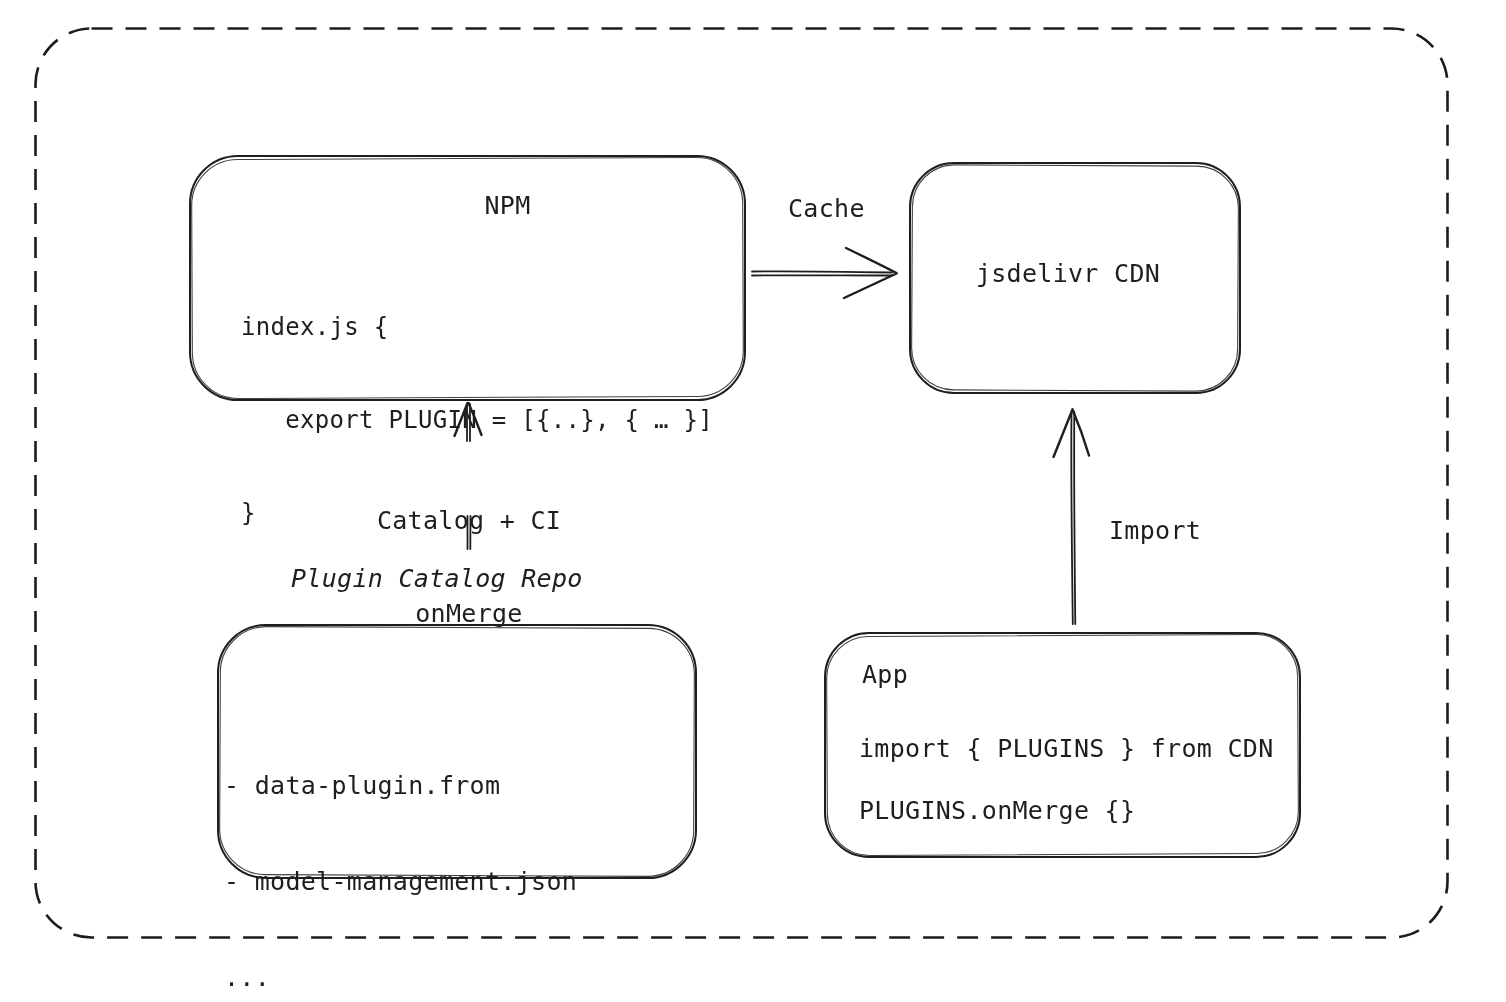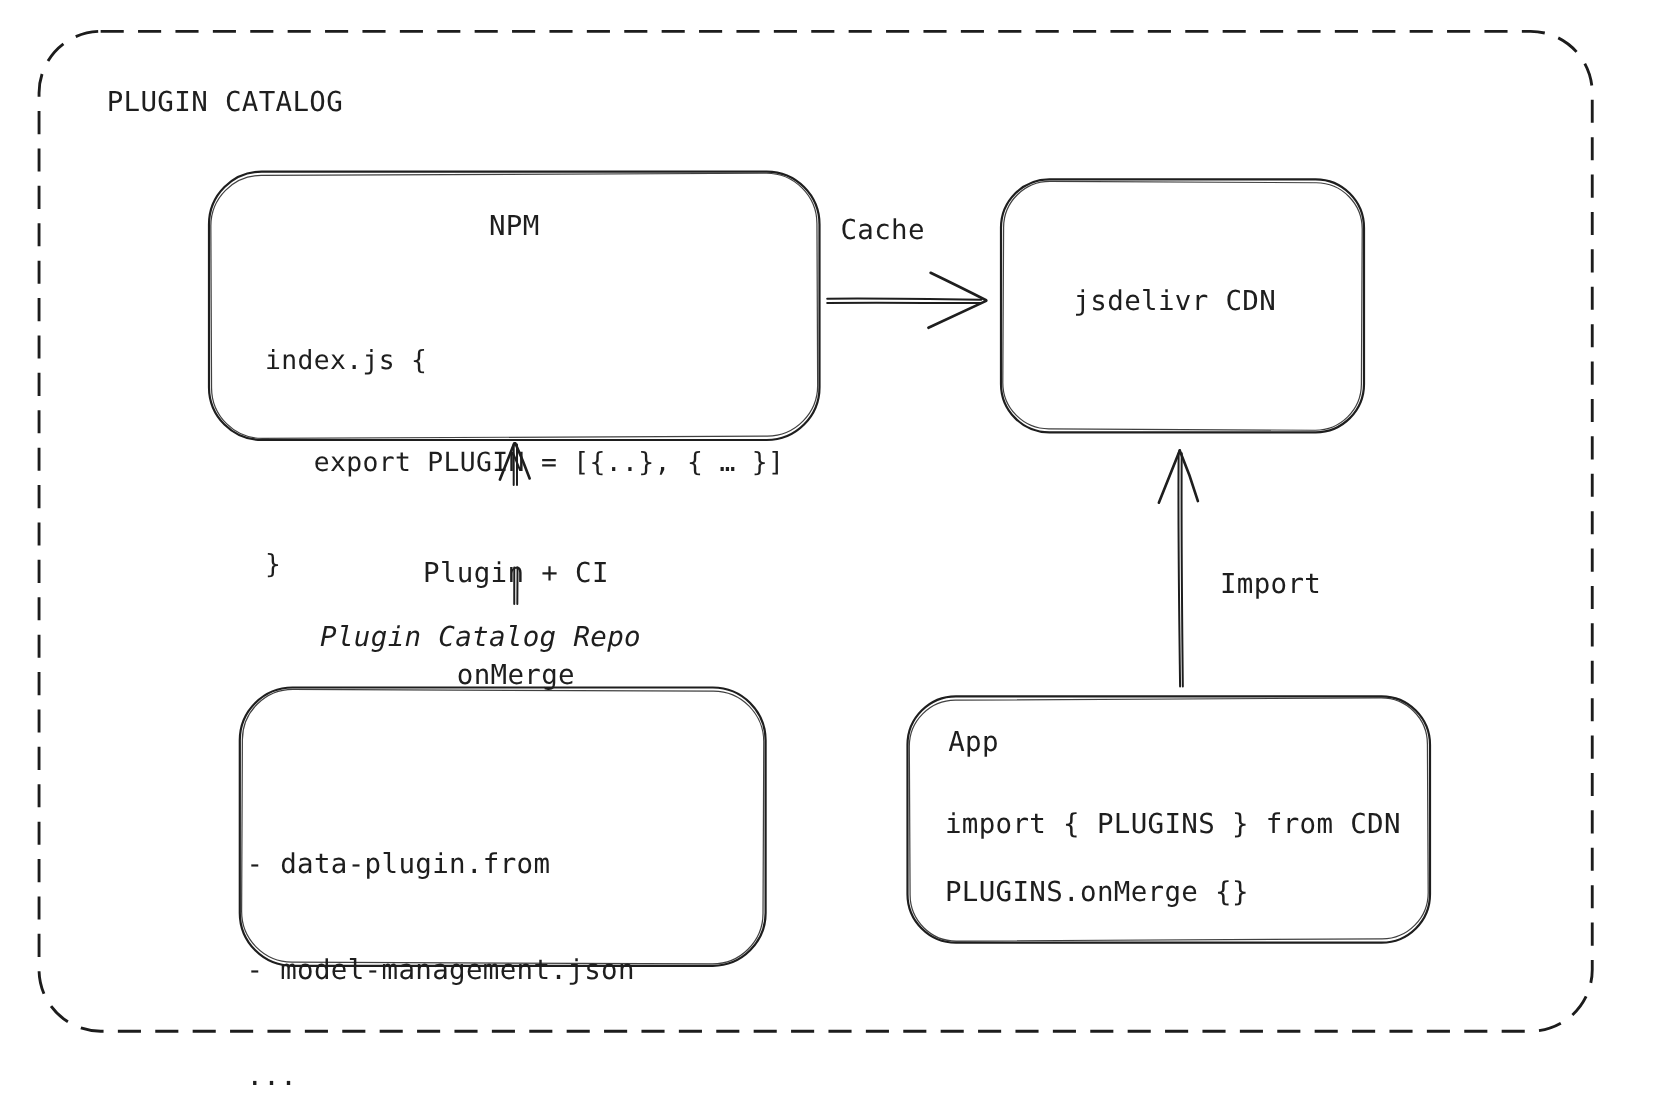--- a/index.html
+++ b/index.html
@@ -79,35 +79,34 @@
     </g>
 
     <g>
       <path class="edge" d="M1071.5 412 C 1070.8 480, 1072 560, 1072.8 624"></path>
       <path class="edge" d="M1074.3 412 C 1073.8 480, 1074.6 560, 1075.3 624"></path>
       <path class="edge-head" d="M1072.5 409.5 L1053.5 457"></path>
       <path class="edge-head" d="M1072.5 409.5 Q 1082 432 1089 455.5"></path>
     </g>
   </svg>
 
-  <div class="label" style="left:97px;top:78px;">PLUGIN CATALOG</div>
 
-  <div class="label centered" style="left:190px;top:191px;width:555px;">NPM</div>
+  <div class="label centered" style="left:190px;top:191px;width:555px;padding-left:40px;">NPM</div>
   <div class="label code" style="left:213px;top:250px;">
     <div>index.js {</div>
     <div>   export PLUGIN = [{..}, { … }]</div>
     <div>}</div>
   </div>
 
-  <div class="label" style="left:764px;top:194px;">Cache</div>
+  <div class="label" style="left:788px;top:194px;">Cache</div>
 
   <div class="label centered" style="left:910px;top:259px;width:316px;">jsdelivr CDN</div>
 
   <div class="label centered two-line" style="left:329px;top:443px;width:280px;">
-    <div>Plugin + CI</div>
+    <div>Catalog + CI</div>
     <div>onMerge</div>
   </div>
 
   <div class="label" style="left:291px;top:564px;font-style:italic;">Plugin Catalog Repo</div>
   <div class="label repo-files" style="left:224px;top:706px;">
     <div>- data-plugin.from</div>
     <div>- model-management.json</div>
     <div>...</div>
   </div>
 

